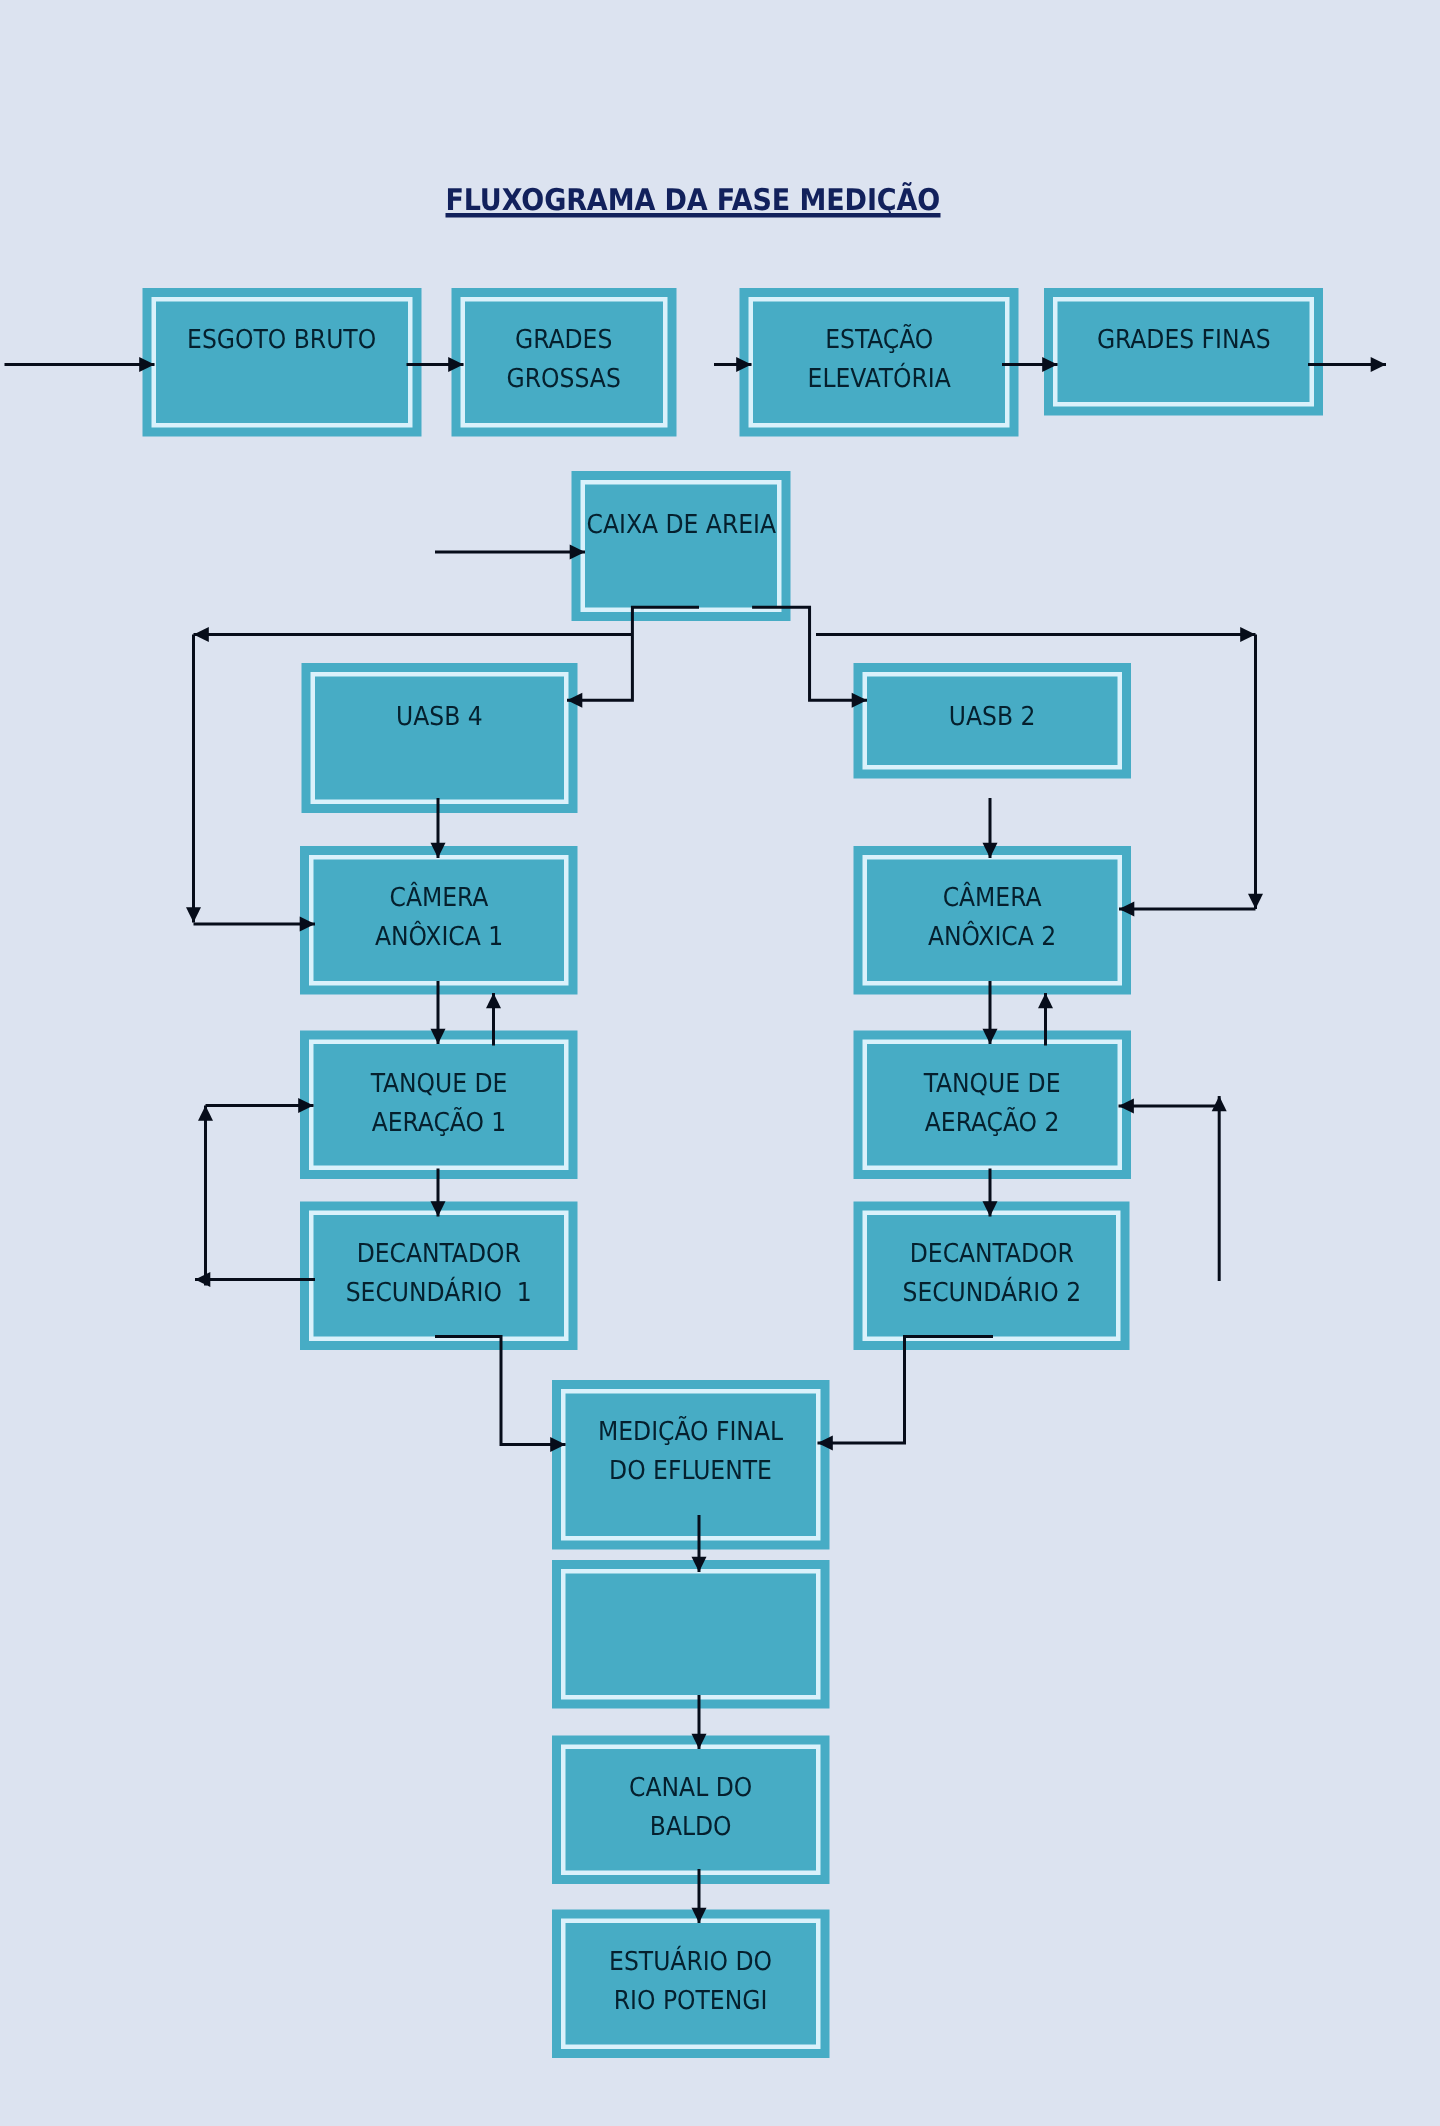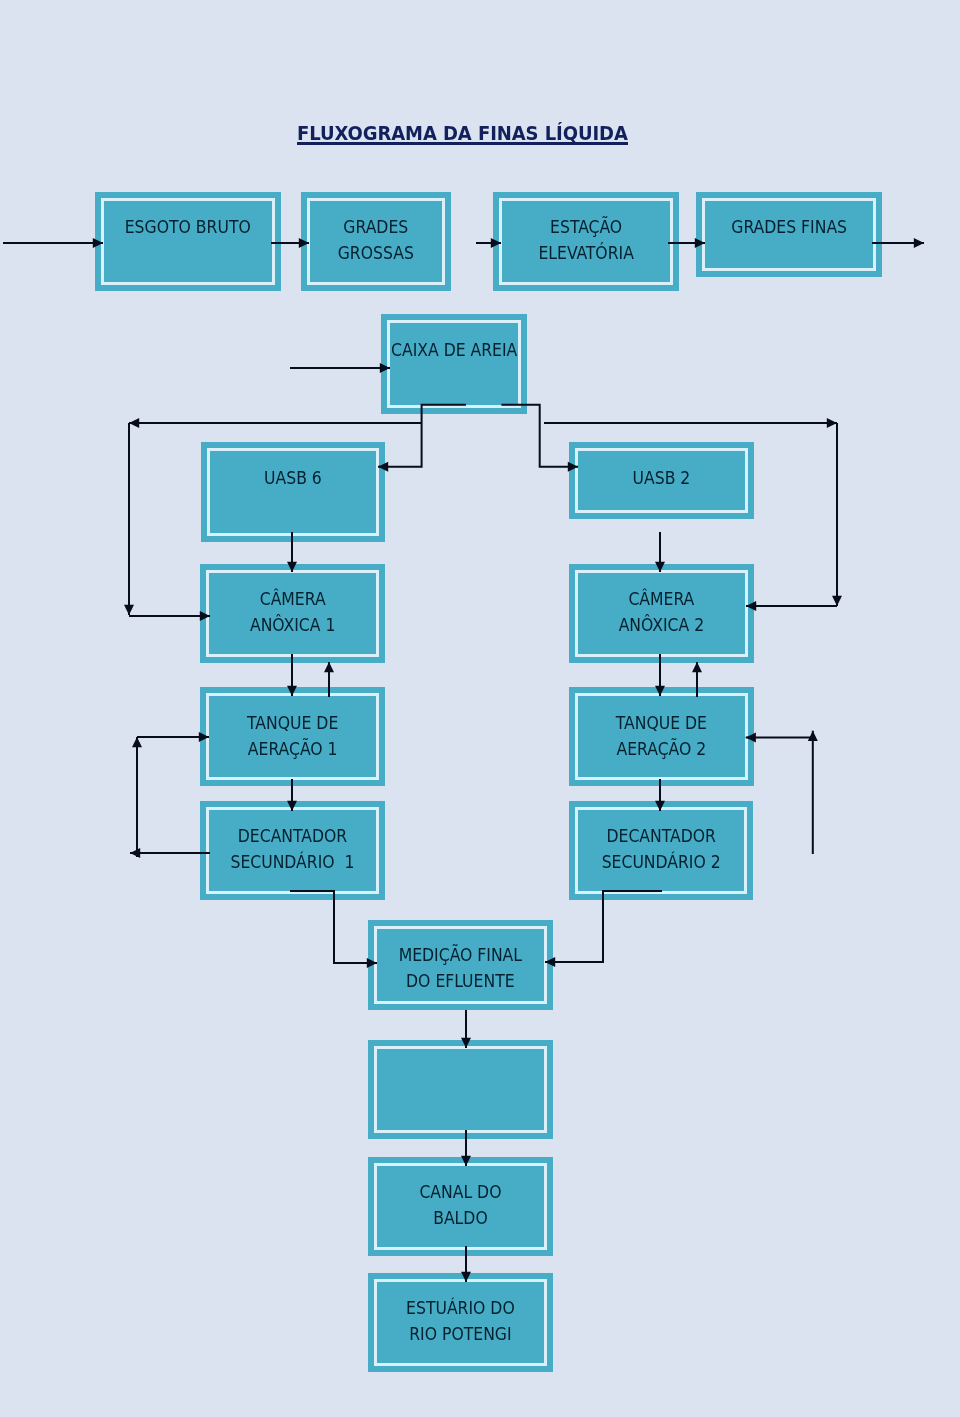--- a/index.html
+++ b/index.html
@@ -17,21 +17,21 @@
   .node > .lbl{position:absolute;left:0;right:0;top:22.5px;text-align:center;color:#05202e;
              font-size:17.4px;line-height:26px;white-space:pre-wrap;}
   svg#edges{position:absolute;left:0;top:0;width:960px;height:1417px;overflow:visible;
             pointer-events:none;z-index:5;}
   #nodes{position:absolute;left:0;top:0;width:960px;height:1417px;z-index:1;}
 </style>
 </head>
 <body>
 
 <div id="stage">
-  <div id="title"><span class="u">FLUXOGRAMA DA FINAS LÍQUIDA</span></div>
+  <div id="title"><span class="u">FLUXOGRAMA DA FASE MEDIÇÃO</span></div>
   <svg id="edges">
       <g>
         <polyline points="3,243 103,243" fill="none" stroke="#070d1a" stroke-width="2" stroke-linecap="butt" stroke-linejoin="miter"></polyline>
         <polygon points="103,243 92.8,248 92.8,238" fill="#070d1a"></polygon>
       </g>
       <g>
         <polyline points="271,243 309,243" fill="none" stroke="#070d1a" stroke-width="2" stroke-linecap="butt" stroke-linejoin="miter"></polyline>
         <polygon points="309,243 298.8,248 298.8,238" fill="#070d1a"></polygon>
       </g>
       <g>
@@ -173,21 +173,21 @@
     <div class="node" style="left: 696px; top: 191.9px; width: 186.3px; height: 85px;">
       <div class="inner"></div>
       <div class="lbl">GRADES FINAS</div>
     </div>
     <div class="node" style="left: 381.2px; top: 314.2px; width: 146px; height: 99.4px;">
       <div class="inner"></div>
       <div class="lbl">CAIXA DE AREIA</div>
     </div>
     <div class="node" style="left: 200.6px; top: 442.2px; width: 184.7px; height: 99.7px;">
       <div class="inner"></div>
-      <div class="lbl">UASB 6</div>
+      <div class="lbl">UASB 4</div>
     </div>
     <div class="node" style="left: 568.7px; top: 442.4px; width: 185.5px; height: 77px;">
       <div class="inner"></div>
       <div class="lbl">UASB 2</div>
     </div>
     <div class="node" style="left: 200.2px; top: 563.9px; width: 185px; height: 99.2px;">
       <div class="inner"></div>
       <div class="lbl">CÂMERA
 ANÔXICA 1</div>
     </div>
@@ -209,21 +209,21 @@
     <div class="node" style="left: 200.2px; top: 800.7px; width: 184.6px; height: 99.5px;">
       <div class="inner"></div>
       <div class="lbl">DECANTADOR
 SECUNDÁRIO  1</div>
     </div>
     <div class="node" style="left: 568.9px; top: 800.7px; width: 184.6px; height: 99.5px;">
       <div class="inner"></div>
       <div class="lbl">DECANTADOR
 SECUNDÁRIO 2</div>
     </div>
-    <div class="node" style="left: 367.8px; top: 919.8px; width: 185.1px; height: 90px;">
+    <div class="node" style="left: 367.8px; top: 919.8px; width: 185.1px; height: 113px;">
       <div class="inner"></div>
       <div class="lbl">MEDIÇÃO FINAL
 DO EFLUENTE</div>
     </div>
     <div class="node" style="left: 367.8px; top: 1039.6px; width: 185.3px; height: 99px;">
       <div class="inner"></div>
     </div>
     <div class="node" style="left: 367.8px; top: 1156.8px; width: 185.3px; height: 99px;">
       <div class="inner"></div>
       <div class="lbl">CANAL DO

